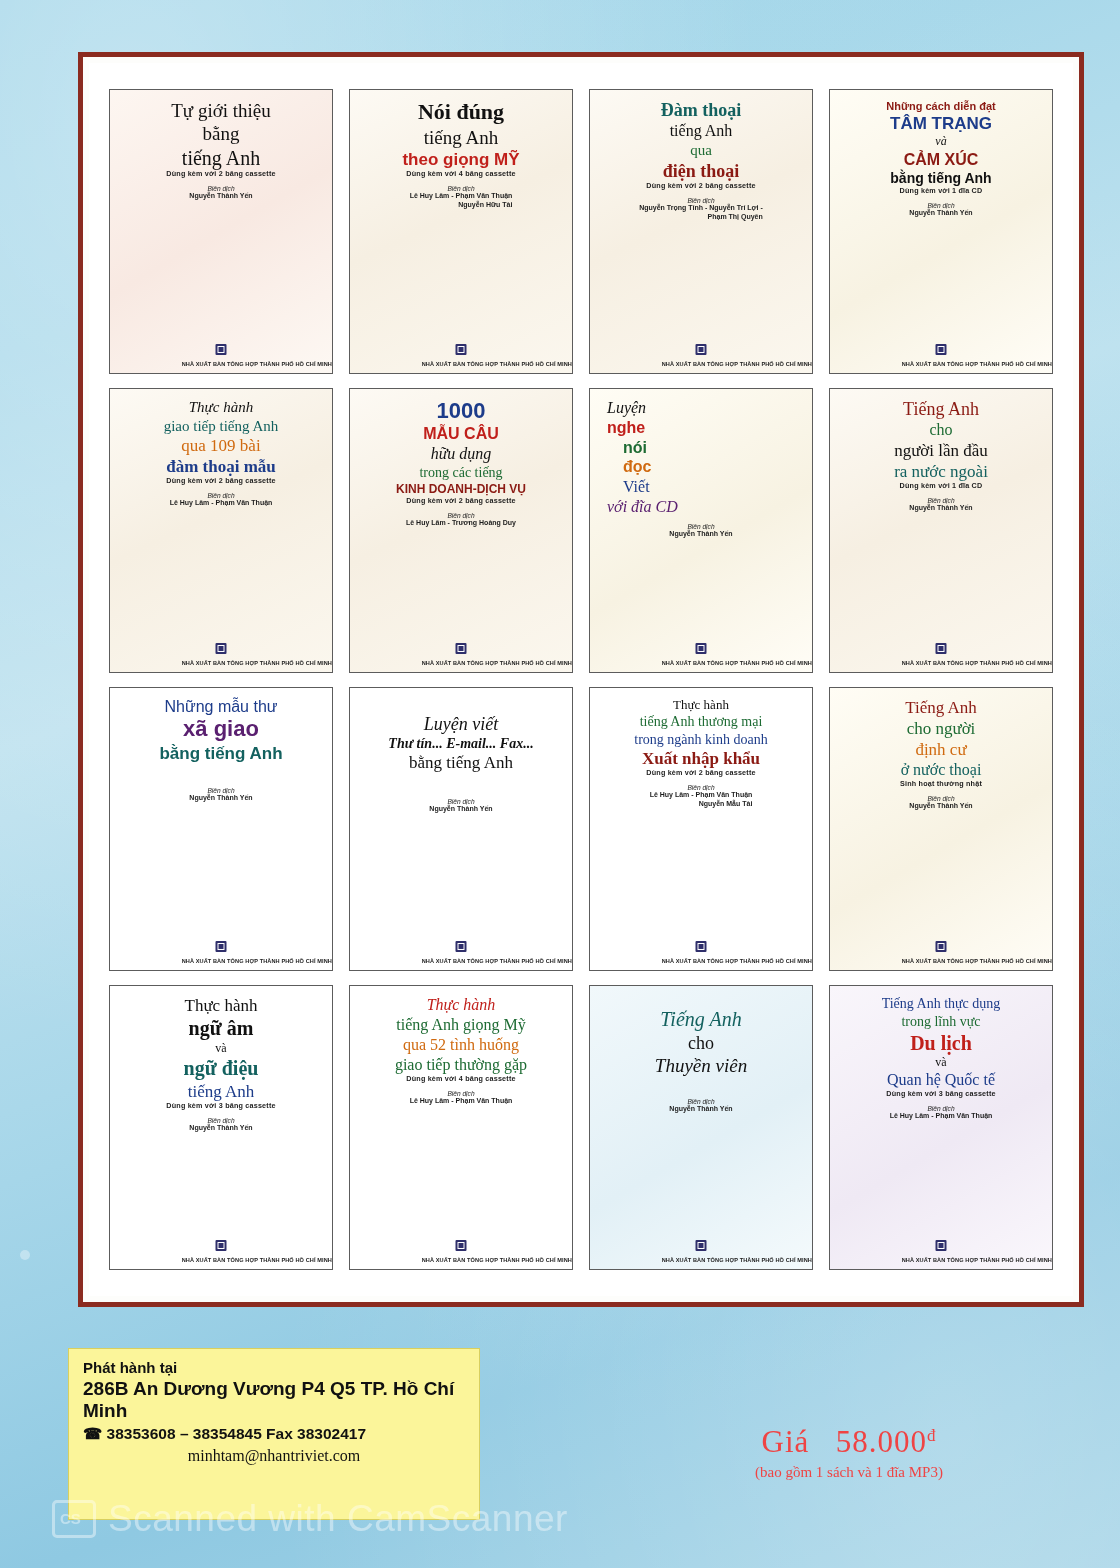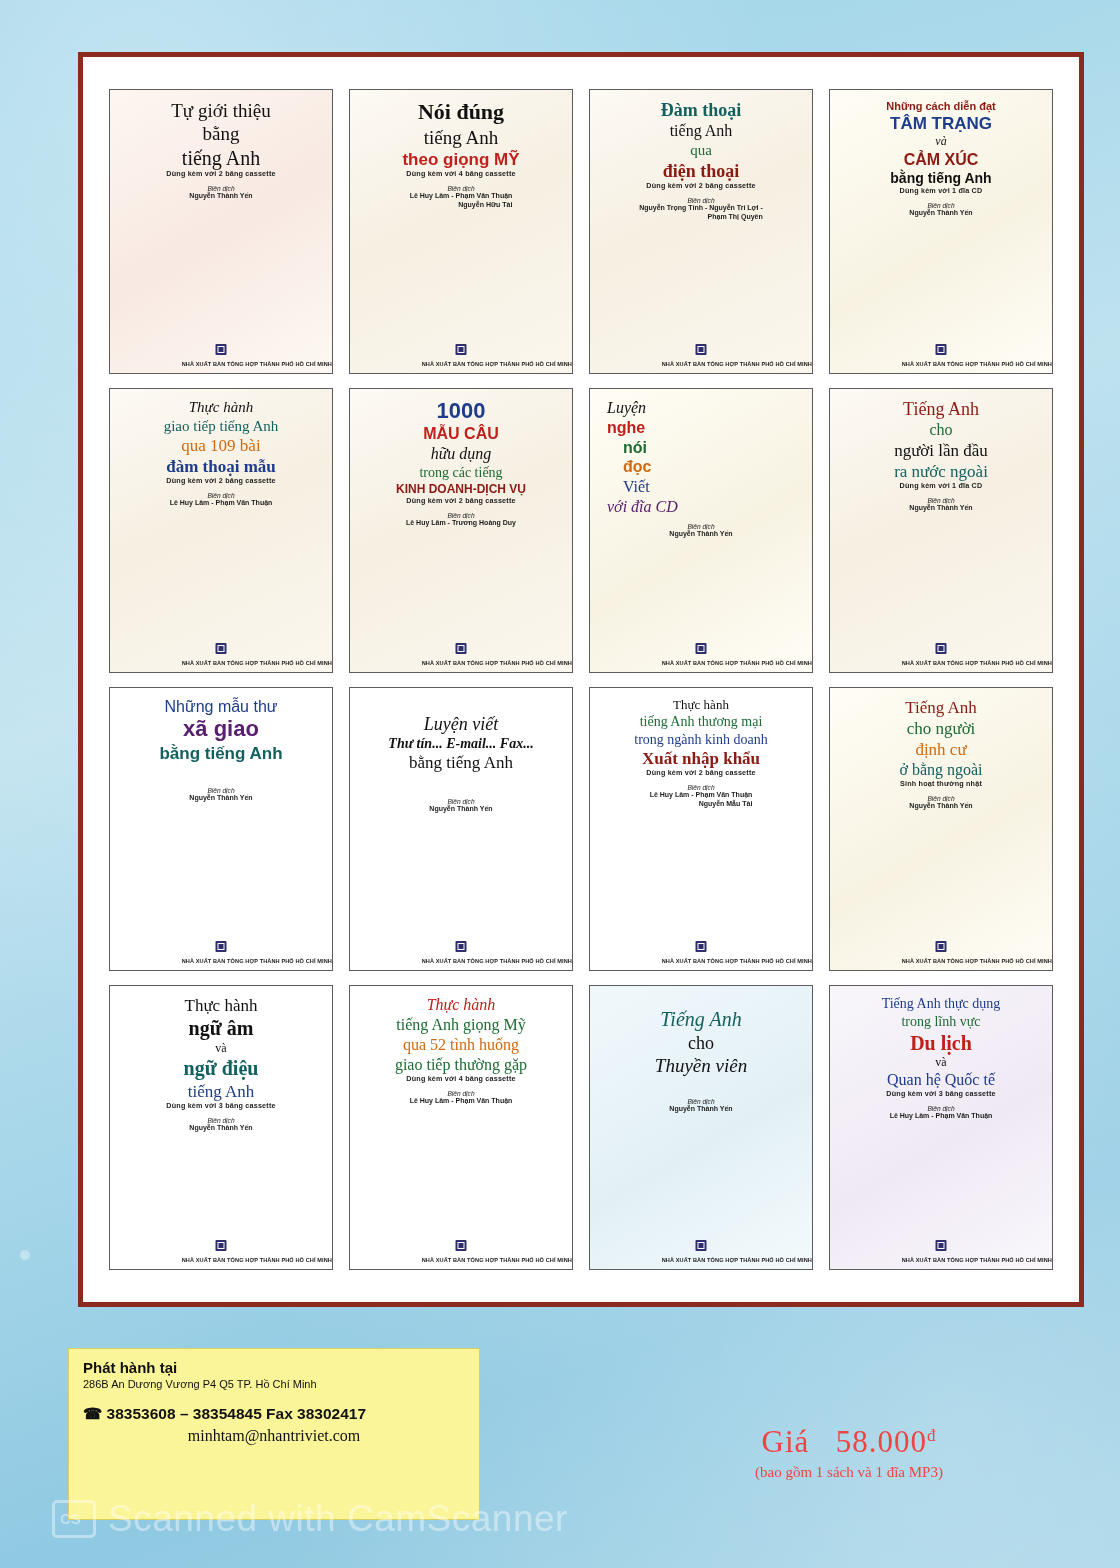--- a/index.html
+++ b/index.html
@@ -176,23 +176,23 @@
   .publisher-box .pb-store {
     font-size: 25px;
     font-weight: bold;
     letter-spacing: 0.5px;
     margin-bottom: 4px;
   }
   .publisher-box .pb-store .big {
     font-size: 29px;
   }
   .publisher-box .pb-addr {
-    font-size: 11px;
-    font-weight: normal;
-    margin-bottom: 15px;
+    font-size: 19px;
+    font-weight: bold;
+    margin-bottom: 3px;
   }
   .publisher-box .pb-phone {
     font-size: 15.5px;
     font-weight: bold;
     margin-bottom: 4px;
   }
   .publisher-box .pb-email {
     font-size: 16px;
     text-align: center;
     font-family: "Liberation Serif", serif;
@@ -424,21 +424,21 @@
 Nguyễn Mẫu Tài</div>
       <div class="logo"></div>
       <div class="publisher">NHÀ XUẤT BẢN TỔNG HỢP THÀNH PHỐ HỒ CHÍ MINH</div>
     </div>
 
     <div class="book paper-cream">
       <div class="title-block">
         <div class="ln t-serif s17 t-darkred">Tiếng Anh</div>
         <div class="ln t-serif s17 t-green">cho người</div>
         <div class="ln t-serif s17 t-orange">định cư</div>
-        <div class="ln t-serif s16 t-teal">ở bằng ngoài</div>
+        <div class="ln t-serif s16 t-teal">ở nước thoại</div>
       </div>
       <div class="sub">Sinh hoạt thường nhật</div>
       <div class="cred-label">Biên dịch</div>
       <div class="cred">Nguyễn Thành Yến</div>
       <div class="logo"></div>
       <div class="publisher">NHÀ XUẤT BẢN TỔNG HỢP THÀNH PHỐ HỒ CHÍ MINH</div>
     </div>
 
     <div class="book paper-plain">
       <div class="title-block">

